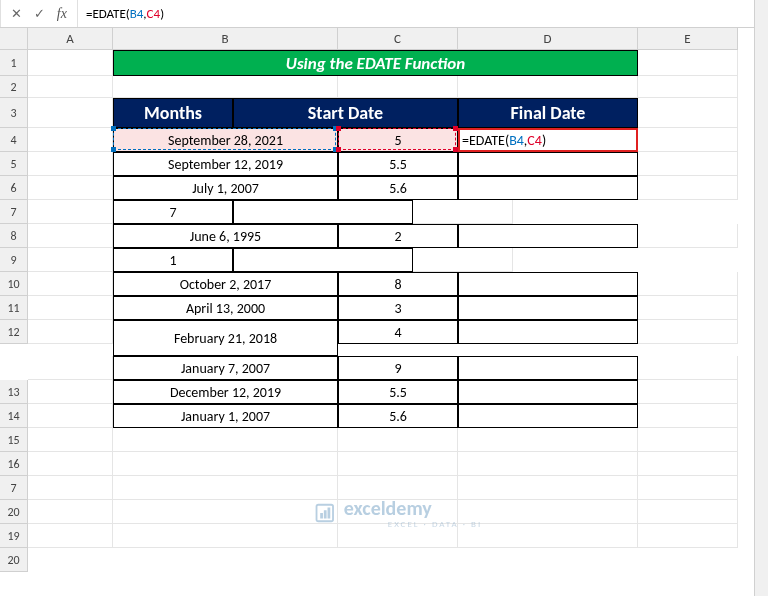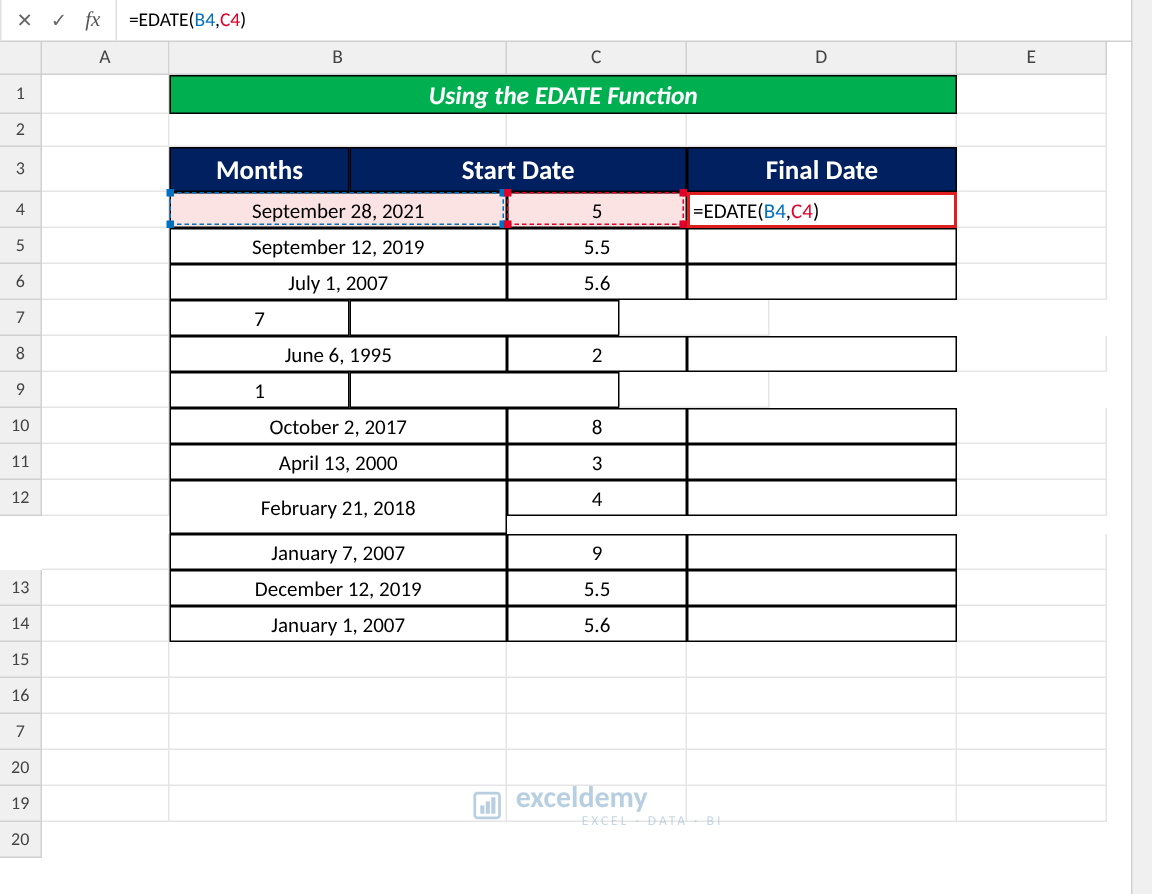--- a/index.html
+++ b/index.html
@@ -142,21 +142,21 @@
     }
     .ref-marker-c4 {
       position: absolute;
       border: 1px dashed #e0002a;
       pointer-events: none;
     }
     .sq { position:absolute; width:5px; height:5px; }
     .watermark {
       position: absolute;
       left: 50%;
-      top: 492px;
+      top: 468px;
       transform: translateX(-50%);
       display: flex;
       align-items: center;
       gap: 8px;
       opacity: 0.55;
       color: #7fa8c9;
       font-size: 20px;
       font-weight: 600;
     }
     .watermark .wm-icon {

